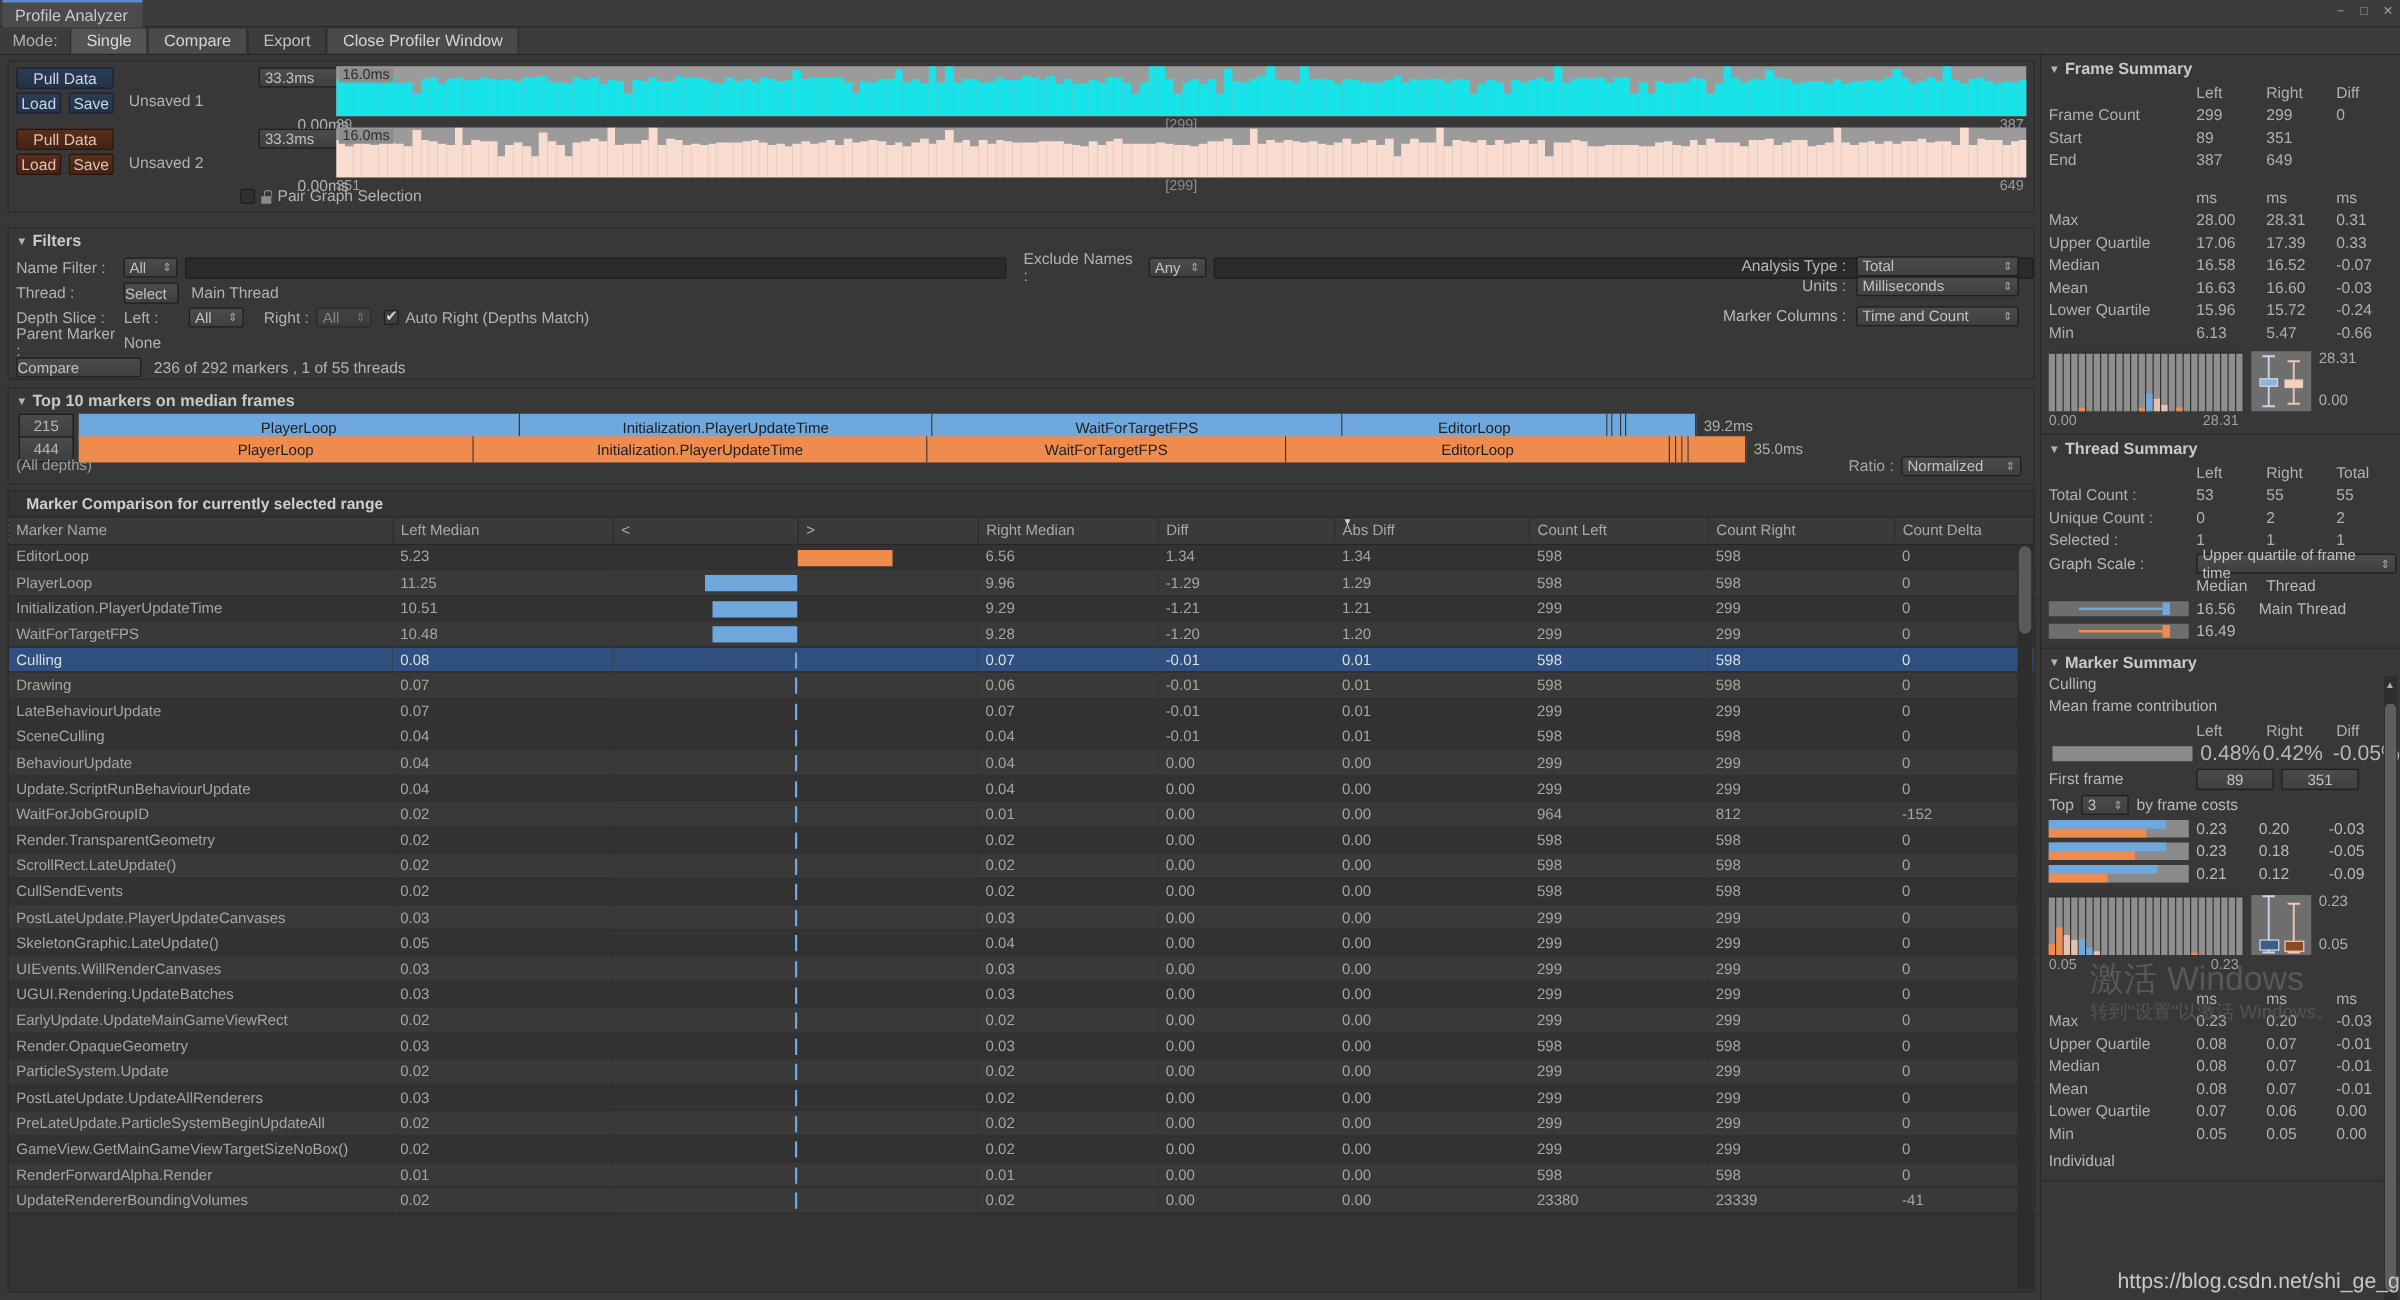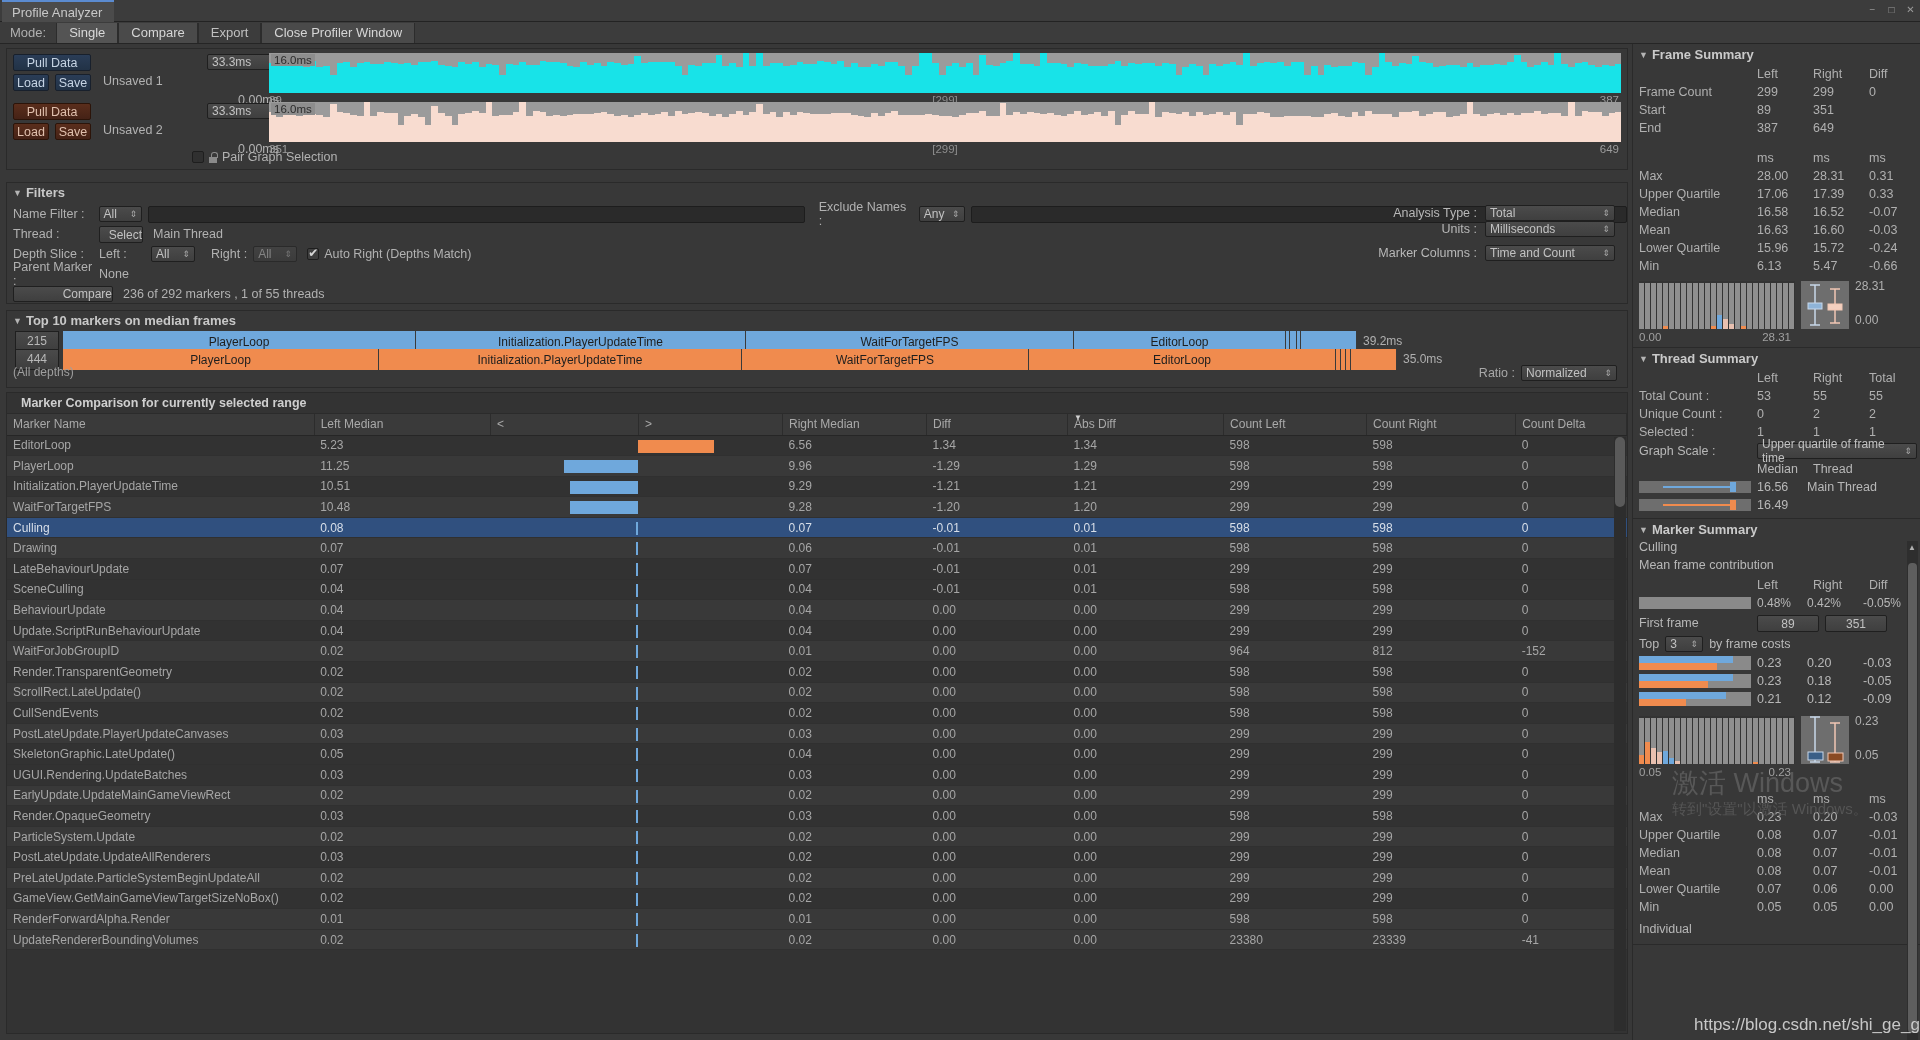--- a/index.html
+++ b/index.html
@@ -107,21 +107,21 @@
     display:flex; align-items:center; gap:4px;
   }
   .foldarrow { font-size: 9px; color: #b4b4b4; }
   .frow { position:absolute; display:flex; align-items:center; font-size:12.5px; color:#b2b2b2; height:18px;}
   .flabel { color:#b2b2b2; }
   .textfield {
     background:#2a2a2a; border:1px solid #1d1d1d; border-radius:2px; height:17px;
   }
   .selbtn {
     background: linear-gradient(#4b4b4b,#3f3f3f); border:1px solid #1f1f1f; border-radius:2px;
-    font-size:12px; color:#c2c2c2; height:17px; line-height:16px; text-align:right;
+    font-size:12px; color:#c2c2c2; height:17px; line-height:16px; text-align:left;
   }
   .rsel { position:absolute; right:12px; display:flex; align-items:center; gap:8px; font-size:12.5px;}
 
   
   .top10 {
     position: absolute; left: 6px; top: 310px; width: 1622px; height: 78px;
     background: #383838; border: 1px solid #2a2a2a;
   }
   .t10row { position:absolute; left:8px; height:21px; display:flex; align-items:stretch; }
   .t10badge {
@@ -1035,20 +1035,34 @@
               <div class="bar-l" style="width:2px"></div>
             </td>
             <td class="barcell"></td>
             <td>0.04</td>
             <td>0.00</td>
             <td>0.00</td>
             <td>299</td>
             <td>299</td>
             <td>0</td>
           </tr>
+          <tr class="even">
+            <td>UIEvents.WillRenderCanvases</td>
+            <td>0.03</td>
+            <td class="barcell">
+              <div class="bar-l" style="width:2px"></div>
+            </td>
+            <td class="barcell"></td>
+            <td>0.03</td>
+            <td>0.00</td>
+            <td>0.00</td>
+            <td>299</td>
+            <td>299</td>
+            <td>0</td>
+          </tr>
           <tr class="odd">
             <td>UGUI.Rendering.UpdateBatches</td>
             <td>0.03</td>
             <td class="barcell">
               <div class="bar-l" style="width:2px"></div>
             </td>
             <td class="barcell"></td>
             <td>0.03</td>
             <td>0.00</td>
             <td>0.00</td>
@@ -1353,21 +1367,21 @@
         <span>Marker Summary</span>
       </div>
       <div style="padding-left:6px; font-size:12.5px; height:18px;">Culling</div>
       <div style="padding-left:6px; font-size:12.5px; height:18px;">Mean frame contribution</div>
       <div class="grid g4" id="ms-head">
           <div></div>
           <div>Left</div>
           <div>Right</div>
           <div>Diff</div>
         </div>
-      <div style="display:flex; align-items:center; padding-left:6px; height:18px; font-size:12px;">
+      <div style="display:flex; align-items:center; padding-left:6px; height:18px; font-size:17px;justify-content:flex-end;">
         <div style="width:112px; height:12px; background:#8a8a8a;"></div>
         <span style="width:56px; padding-left:6px;">0.48%</span>
         <span style="width:56px;">0.42%</span>
         <span>-0.05%</span>
       </div>
       <div style="display:flex; align-items:center; padding-left:6px; height:22px; font-size:12.5px; gap:6px;">
         <span style="width:112px;">First frame</span>
         <span class="selbtn firstframe-btn">89</span>
         <span class="selbtn firstframe-btn">351</span>
       </div>

